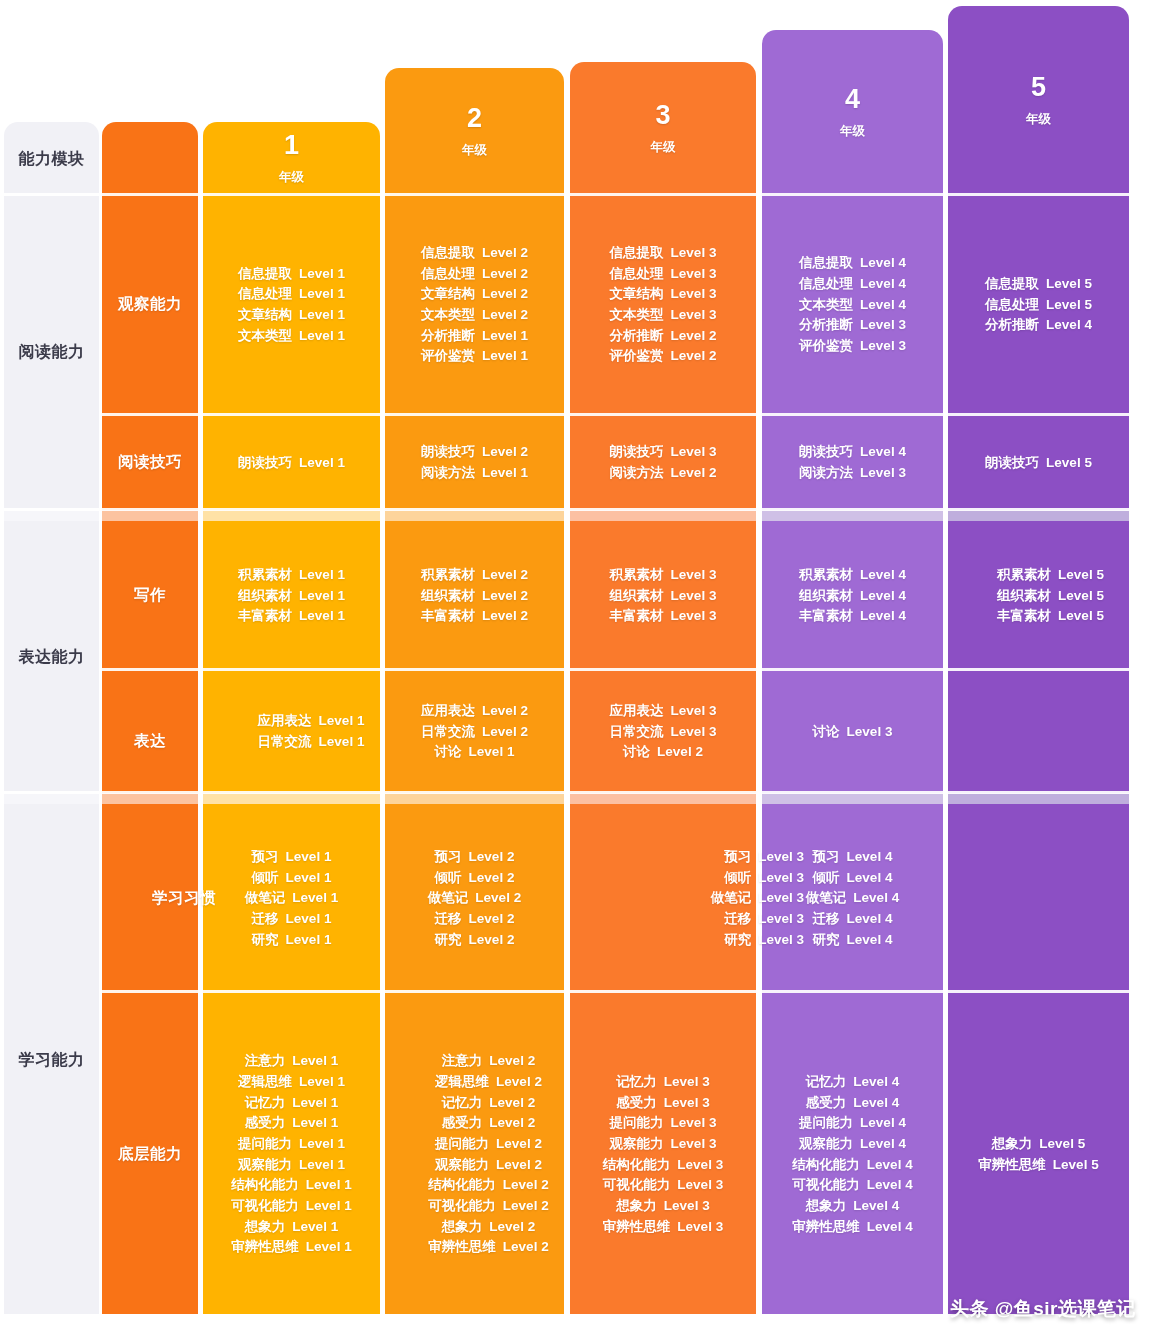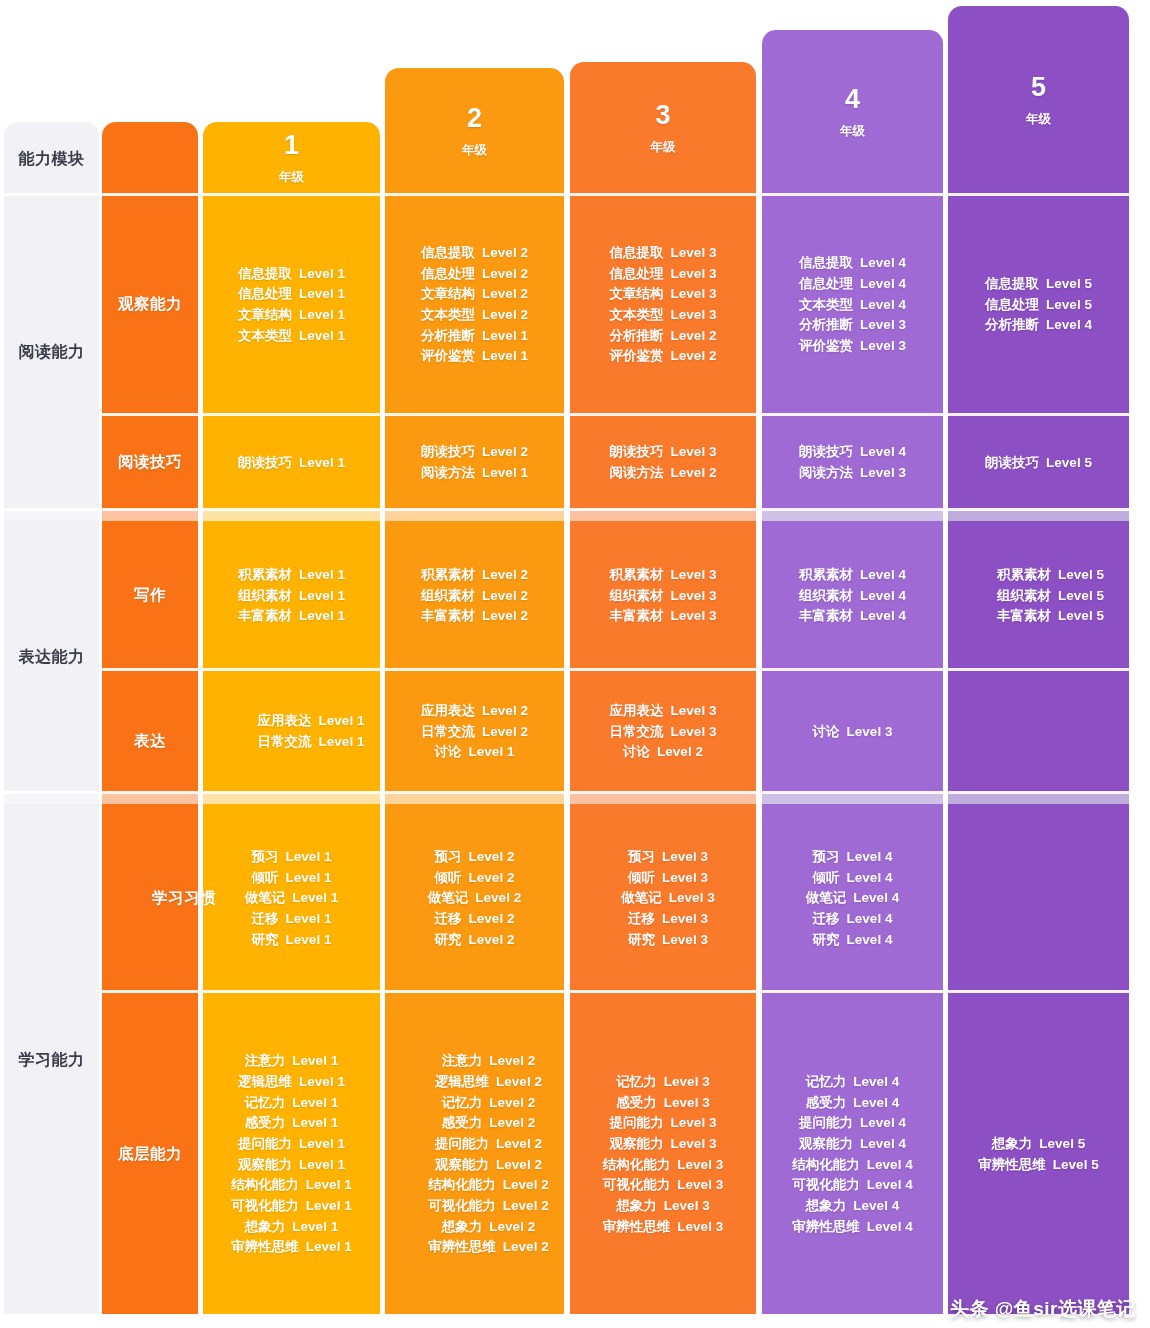--- a/index.html
+++ b/index.html
@@ -248,21 +248,21 @@
       <div class="row-line"><span class="nm">迁移</span><span class="lvl">Level 1</span></div>
       <div class="row-line"><span class="nm">研究</span><span class="lvl">Level 1</span></div>
     </div>
     <div class="cell" style="left: 385px; width: 179px; top: 806px; height: 184px;">
       <div class="row-line"><span class="nm">预习</span><span class="lvl">Level 2</span></div>
       <div class="row-line"><span class="nm">倾听</span><span class="lvl">Level 2</span></div>
       <div class="row-line"><span class="nm">做笔记</span><span class="lvl">Level 2</span></div>
       <div class="row-line"><span class="nm">迁移</span><span class="lvl">Level 2</span></div>
       <div class="row-line"><span class="nm">研究</span><span class="lvl">Level 2</span></div>
     </div>
-    <div class="cell" style="left: 566px; width: 204px; top: 806px; height: 184px;">
+    <div class="cell" style="left: 600px; width: 204px; top: 806px; height: 184px; align-items: flex-end;">
       <div class="row-line"><span class="nm">预习</span><span class="lvl">Level 3</span></div>
       <div class="row-line"><span class="nm">倾听</span><span class="lvl">Level 3</span></div>
       <div class="row-line"><span class="nm">做笔记</span><span class="lvl">Level 3</span></div>
       <div class="row-line"><span class="nm">迁移</span><span class="lvl">Level 3</span></div>
       <div class="row-line"><span class="nm">研究</span><span class="lvl">Level 3</span></div>
     </div>
     <div class="cell" style="left: 762px; width: 181px; top: 806px; height: 184px;">
       <div class="row-line"><span class="nm">预习</span><span class="lvl">Level 4</span></div>
       <div class="row-line"><span class="nm">倾听</span><span class="lvl">Level 4</span></div>
       <div class="row-line"><span class="nm">做笔记</span><span class="lvl">Level 4</span></div>

